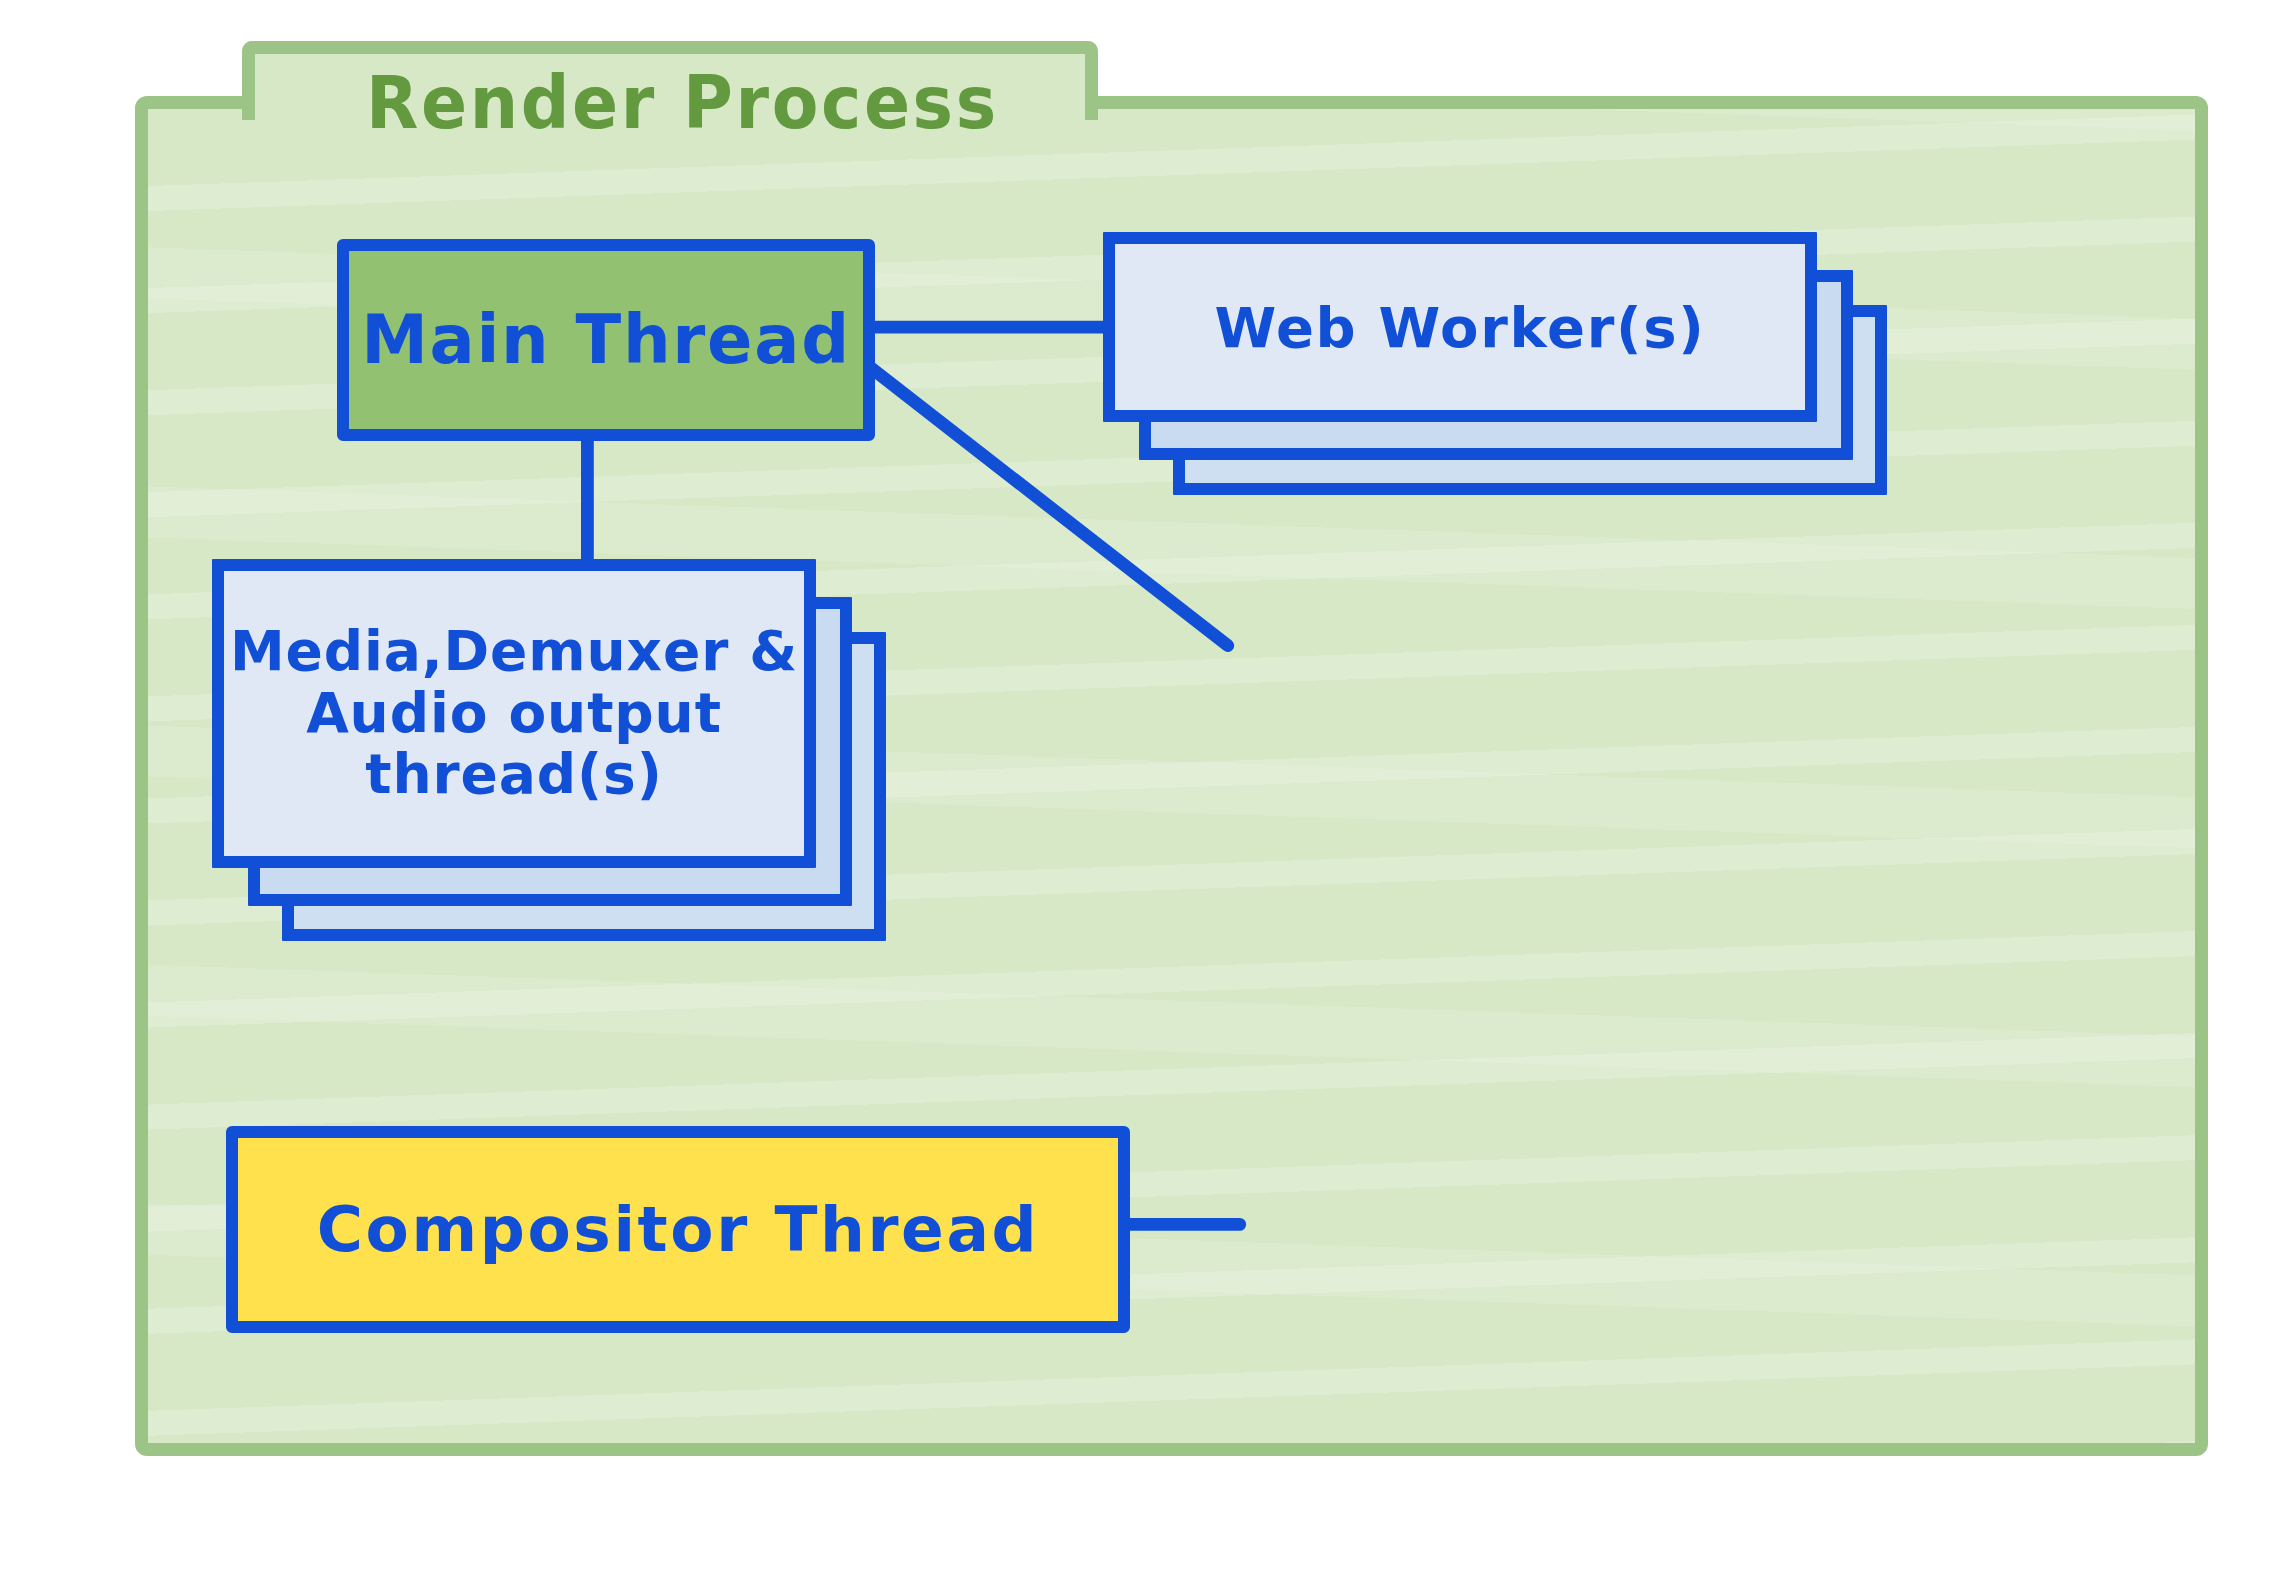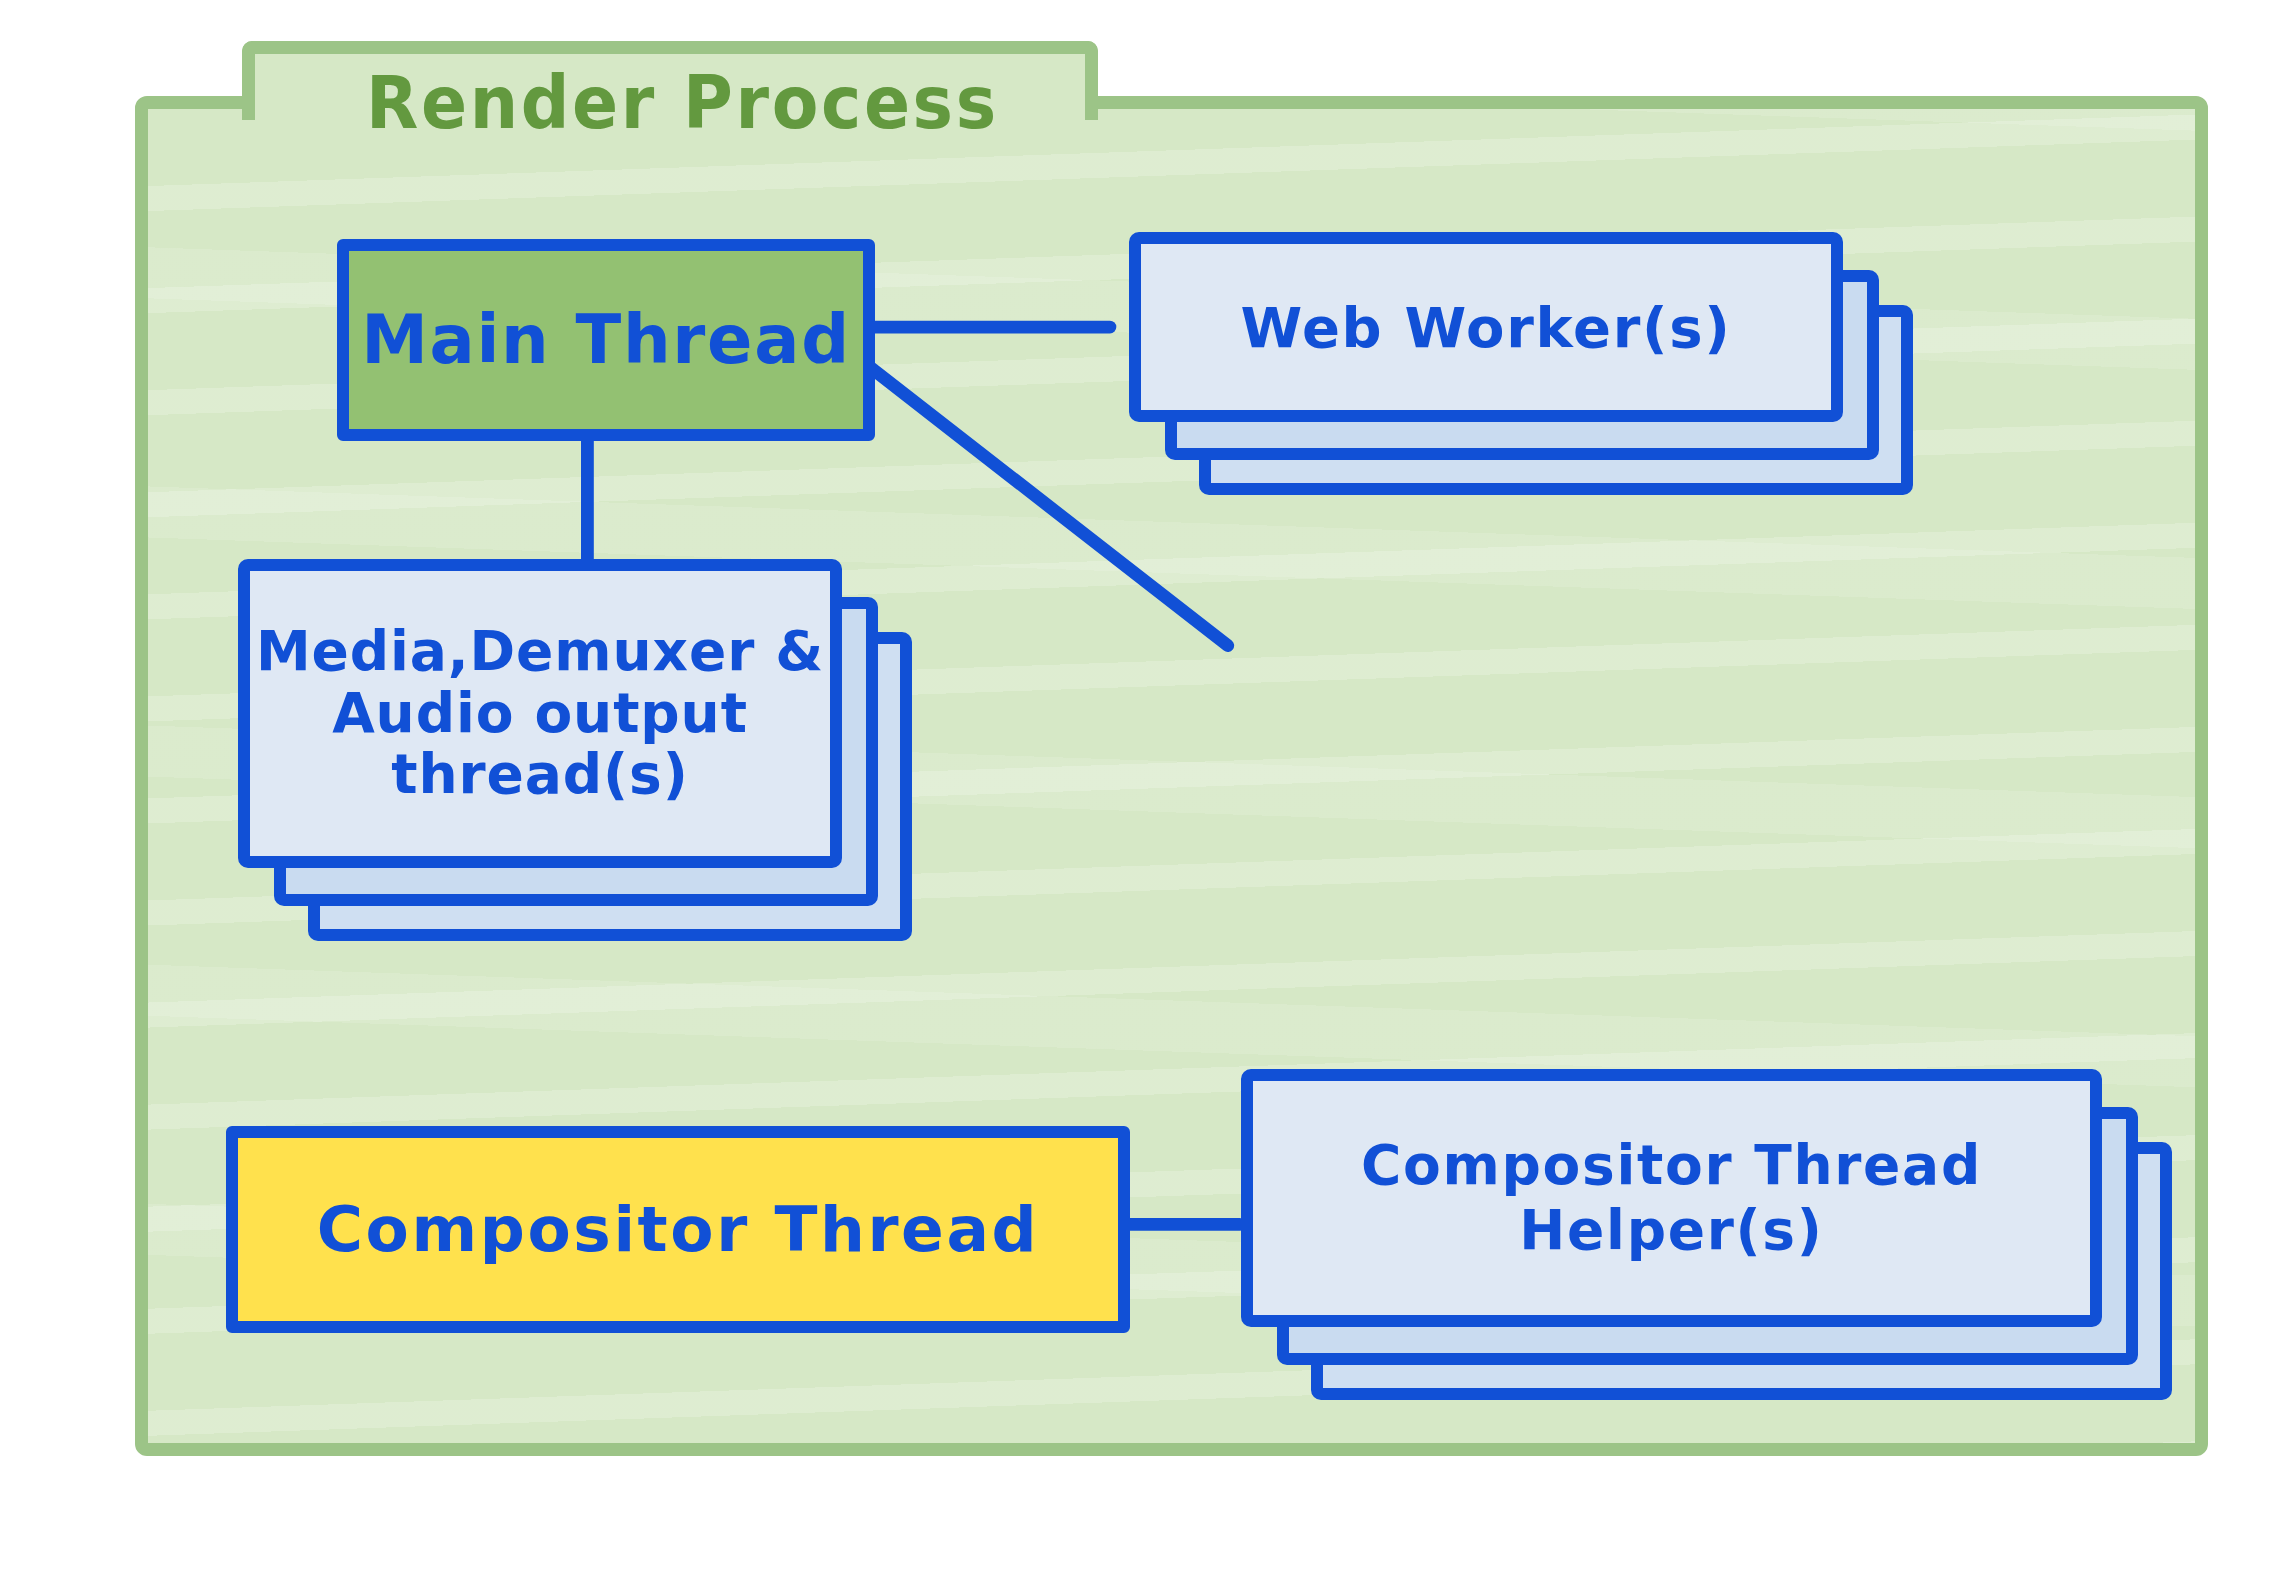--- a/index.html
+++ b/index.html
@@ -78,22 +78,21 @@
   .green-node { background: #93c172; }
   .yellow-node { background: #ffe14d; }
 
   
   .stack { position: absolute; z-index: 2; }
   .stack .layer {
     position: absolute;
     box-sizing: border-box;
     width: 100%; height: 100%;
     border: 12px solid #1150d6;
-    border-radius: 10px;
-    margin-left: 26px;
+    border-radius: 1px;
   }
   .stack .l3 { left: 70px; top: 73px; background: #cfdff2; }
   .stack .l2 { left: 36px; top: 38px; background: #c9dbf0; }
   .stack .l1 {
     left: 0; top: 0;
     background: #dfe8f4;
     display: flex;
     align-items: center;
     justify-content: center;
     text-align: center;
@@ -147,25 +146,15 @@
         <span class="lbl">thread(s)</span>
       </span>
     </div>
   </div>
 
 
   <div class="node yellow-node n-compositor">
     <span class="lbl">Compositor Thread</span>
   </div>
 
-  <div class="stack n-comp-helpers">
-    <div class="layer l3"></div>
-    <div class="layer l2"></div>
-    <div class="layer l1">
-      <span>
-        <span class="lbl">Compositor Thread</span>
-        <span class="lbl">Helper(s)</span>
-      </span>
-    </div>
-  </div>
 
 </div>
 
 
 </body></html>

